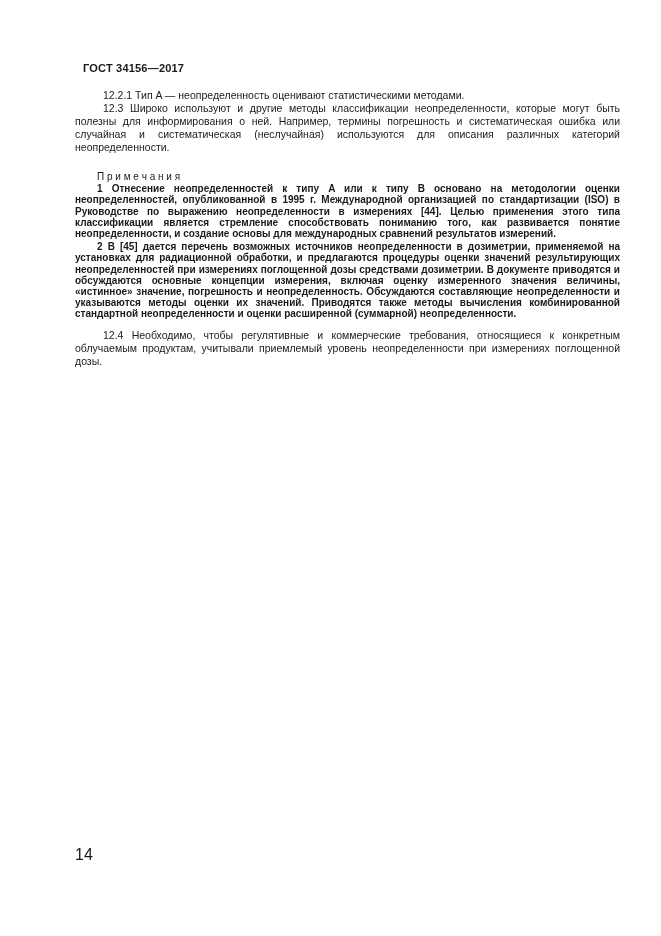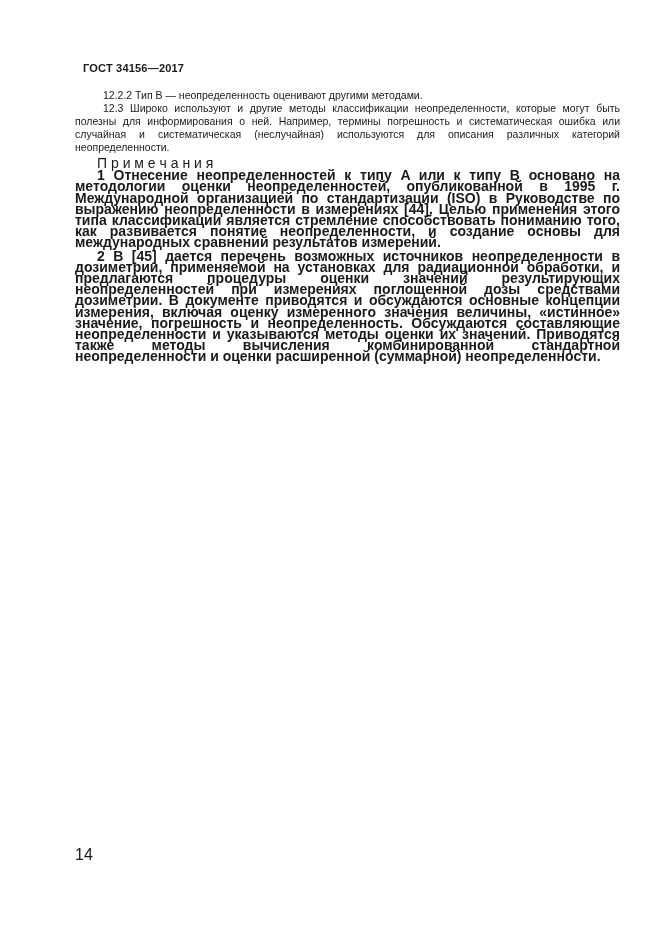--- a/index.html
+++ b/index.html
@@ -33,22 +33,22 @@
     width: 545px;
   }
   .body-par {
     font-size: 10.5px;
     line-height: 13px;
     text-align: justify;
     text-indent: 28px;
     margin: 0;
   }
   .notes {
-    margin-top: 4px;
-    font-size: 14px;
+    margin-top: 17px;
+    font-size: 10px;
     line-height: 11.2px;
   }
   .notes-heading {
     text-indent: 22px;
     margin: 0 0 1px 0;
   }
   .note-par {
     text-align: justify;
     text-indent: 22px;
     margin: 0 0 2px 0;
@@ -66,31 +66,32 @@
 </style>
 </head>
 <body>
 
 <div class="page">
 
   <div class="doc-header">ГОСТ 34156—2017</div>
 
   <div class="content">
 
+    <p class="body-par">12.2.1 Тип A — неопределенность оценивают статистическими методами.</p>
 
-    <p class="body-par">12.2.2 Тип B — неопределенность оценивают другими методами.</p>
 
     <p class="body-par">12.3 Широко используют и другие методы классификации неопределенности, которые могут быть полезны для информирования о ней. Например, термины погрешность и систематическая ошибка или случайная и систематическая (неслучайная) используются для описания различных категорий неопределенности.</p>
 
     <div class="notes">
       <p class="notes-heading">П р и м е ч а н и я</p>
 
       <p class="note-par">1  Отнесение неопределенностей к типу A или к типу B основано на методологии оценки неопределенностей, опубликованной в 1995 г. Международной организацией по стандартизации (ISO) в Руководстве по выражению неопределенности в измерениях [44]. Целью применения этого типа классификации является стремление способствовать пониманию того, как развивается понятие неопределенности, и создание основы для международных сравнений результатов измерений.</p>
 
       <p class="note-par">2  В [45] дается перечень возможных источников неопределенности в дозиметрии, применяемой на установках для радиационной обработки, и предлагаются процедуры оценки значений результирующих неопределенностей при измерениях поглощенной дозы средствами дозиметрии. В документе приводятся и обсуждаются основные концепции измерения, включая оценку измеренного значения величины, «истинное» значение, погрешность и неопределенность. Обсуждаются составляющие неопределенности и указываются методы оценки их значений. Приводятся также методы вычисления комбинированной стандартной неопределенности и оценки расширенной (суммарной) неопределенности.</p>
     </div>
 
+    <p class="body-par closing-par">12.4 Необходимо, чтобы регулятивные и коммерческие требования, относящиеся к конкретным облучаемым продуктам, учитывали приемлемый уровень неопределенности при измерениях поглощенной дозы.</p>
 
   </div>
 
   <div class="page-number">14</div>
 
 </div>
 
 </body></html>

